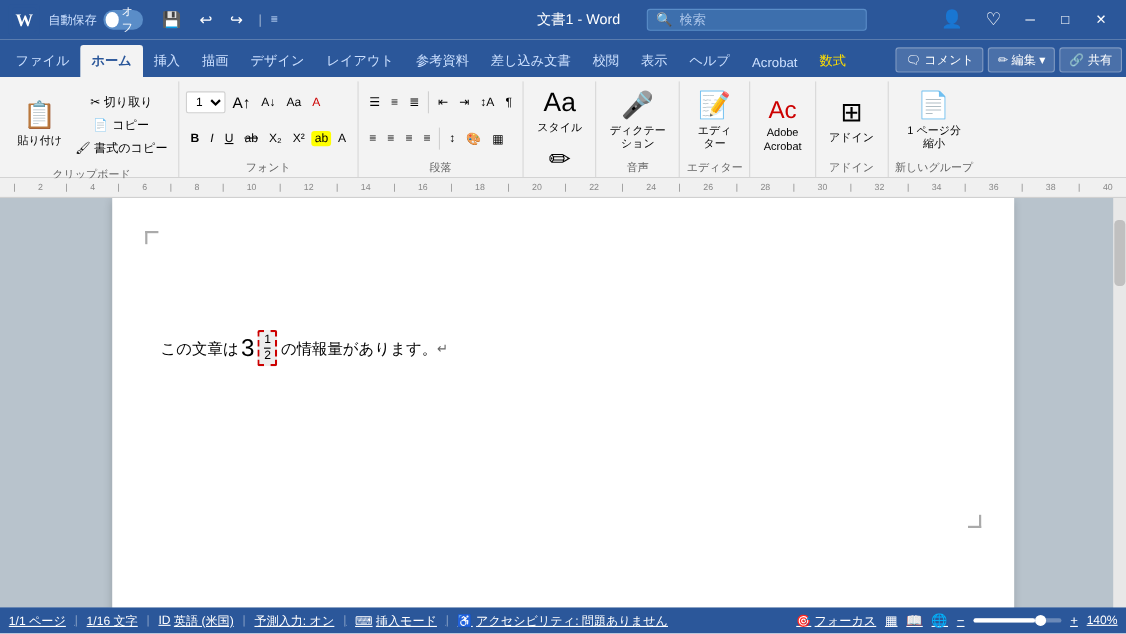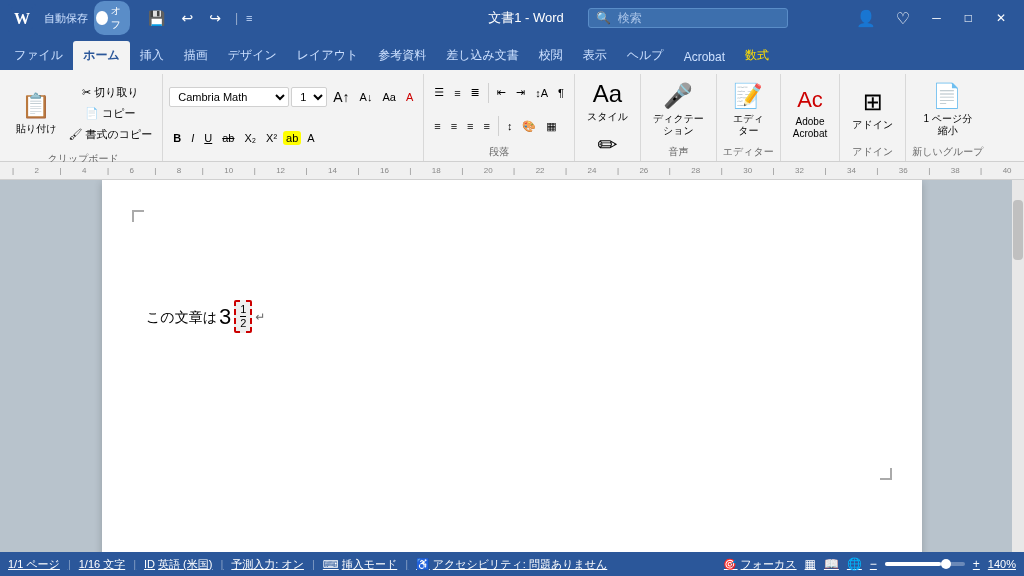--- a/index.html
+++ b/index.html
@@ -35,21 +35,21 @@
     }
     .autosave-label {
       font-size: 11px;
       color: #cce0ff;
       margin-right: 2px;
     }
     .autosave-toggle {
       background: #5a8dc8;
       border-radius: 10px;
       width: 36px;
-      height: 34px;
+      height: 18px;
       display: flex;
       align-items: center;
       padding: 2px;
       margin-right: 8px;
     }
     .autosave-toggle-knob {
       width: 14px;
       height: 14px;
       background: white;
       border-radius: 50%;
@@ -446,20 +446,25 @@
   <div class="ribbon-tab">描画</div>
   <div class="ribbon-tab">デザイン</div>
   <div class="ribbon-tab">レイアウト</div>
   <div class="ribbon-tab">参考資料</div>
   <div class="ribbon-tab">差し込み文書</div>
   <div class="ribbon-tab">校閲</div>
   <div class="ribbon-tab">表示</div>
   <div class="ribbon-tab">ヘルプ</div>
   <div class="ribbon-tab">Acrobat</div>
   <div class="ribbon-tab highlight">数式</div>
+  <div class="ribbon-right">
+    <button class="ribbon-action-btn">🗨 コメント</button>
+    <button class="ribbon-action-btn">✏ 編集 ▾</button>
+    <button class="ribbon-action-btn">🔗 共有</button>
+  </div>
 </div>
 
 <div class="ribbon">
 
   <div class="ribbon-group">
     <div class="ribbon-row">
       <button class="rb-btn-large">
         <span class="icon">📋</span>
         <span class="label">貼り付け</span>
       </button>
@@ -467,41 +472,39 @@
         <button class="rb-btn">✂ 切り取り</button>
         <button class="rb-btn">📄 コピー</button>
         <button class="rb-btn">🖌 書式のコピー</button>
       </div>
     </div>
     <span class="ribbon-group-label">クリップボード</span>
   </div>
 
   <div class="ribbon-group">
     <div class="ribbon-row">
-      <select class="font-selector">
-        <option>Cambria Math</option>
-      </select>
       <select class="size-selector">
         <option>14</option>
       </select>
       <button class="rb-btn" style="font-size:14px;">A↑</button>
       <button class="rb-btn" style="font-size:11px;">A↓</button>
       <button class="rb-btn">Aa</button>
       <button class="rb-btn" style="color:#cc0000;">A</button>
     </div>
     <div class="ribbon-row">
       <button class="rb-btn rb-bold">B</button>
       <button class="rb-btn rb-italic">I</button>
       <button class="rb-btn rb-underline">U</button>
       <button class="rb-btn" style="text-decoration:line-through;">ab</button>
       <button class="rb-btn">X₂</button>
       <button class="rb-btn">X²</button>
       <button class="rb-btn" style="background:#ffff00;padding:1px 3px;">ab</button>
       <button class="rb-btn">A</button>
     </div>
+    <span class="ribbon-group-label">フォント</span>
   </div>
 
   <div class="ribbon-group">
     <div class="ribbon-row">
       <button class="rb-btn">☰</button>
       <button class="rb-btn">≡</button>
       <button class="rb-btn">≣</button>
       <span style="width:1px;height:20px;background:#d0d0d0;margin:0 2px;"></span>
       <button class="rb-btn">⇤</button>
       <button class="rb-btn">⇥</button>
@@ -632,20 +635,21 @@
       <div style="margin-top: 60px;">
         <span class="doc-content">
           <span class="doc-text">この文章は</span>
           <span style="display:inline-flex;align-items:center;vertical-align:middle;margin:0 2px;">
             <span class="big-3">3</span>
             <span class="fraction-box">
               <span class="fraction-numerator">1</span>
               <span class="fraction-denominator">2</span>
             </span>
           </span>
+          <span class="doc-text">の情報量があります。</span>
           <span class="return-mark">↵</span>
         </span>
       </div>
     </div>
   </div>
 
   <div class="scrollbar">
     <div class="scrollbar-thumb"></div>
   </div>
 </div>

